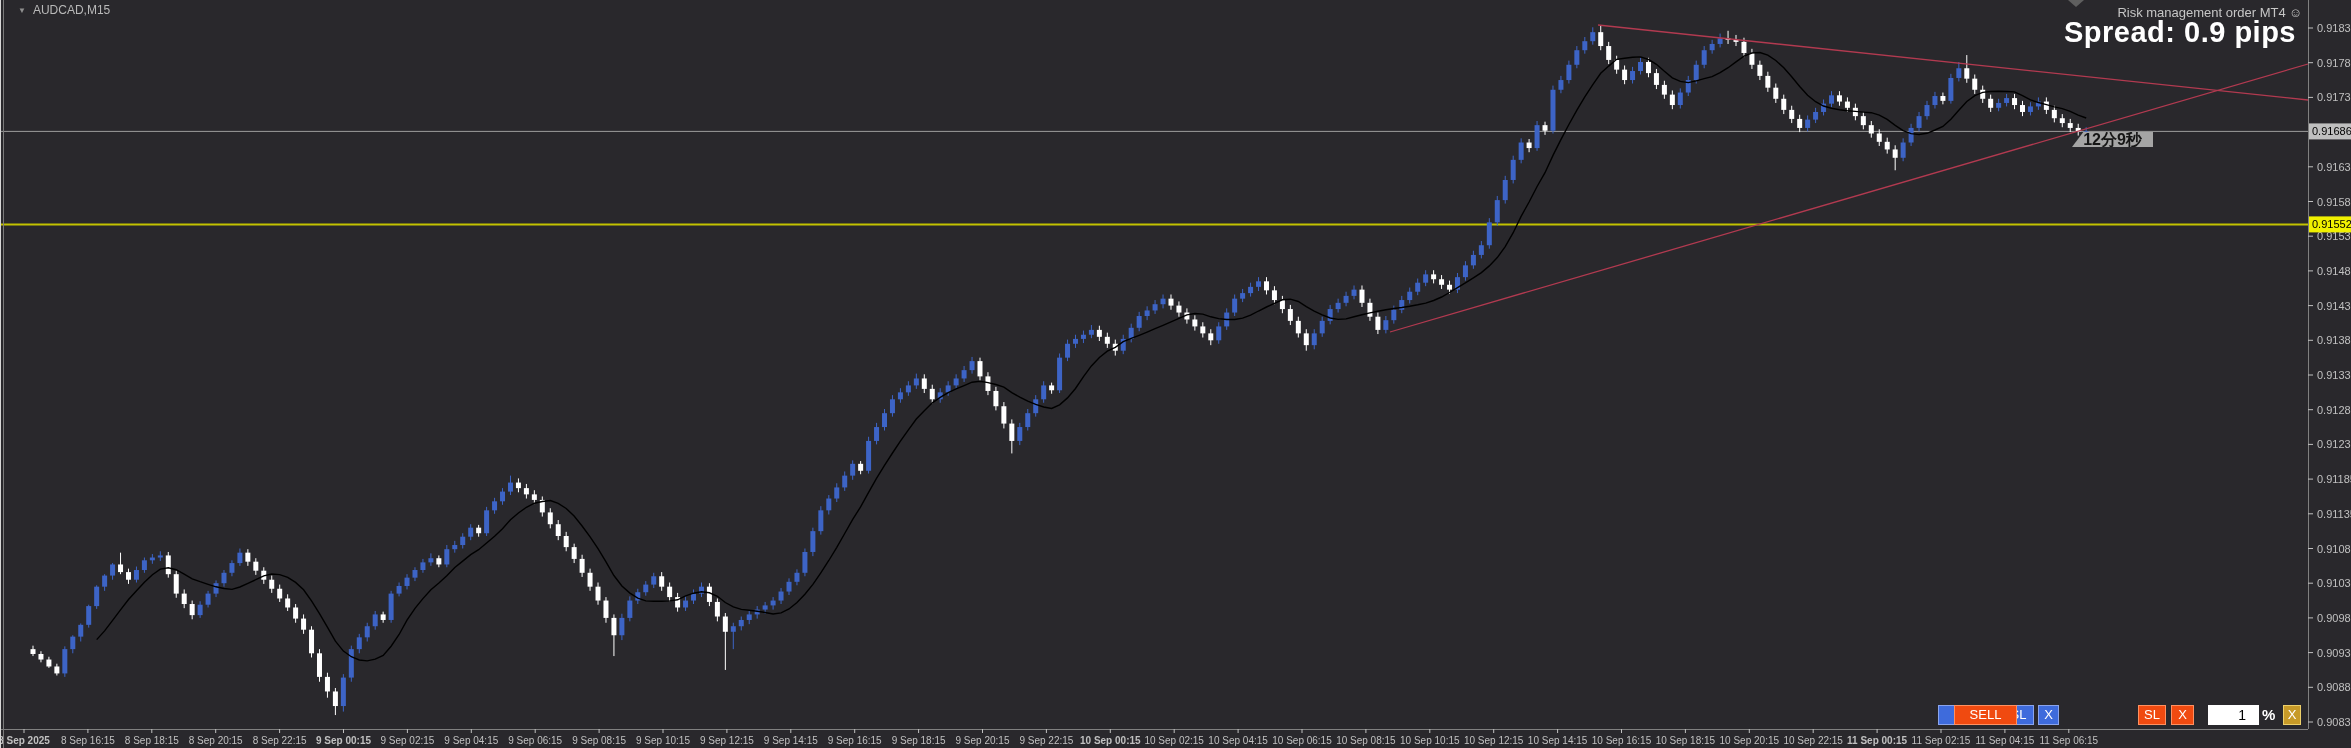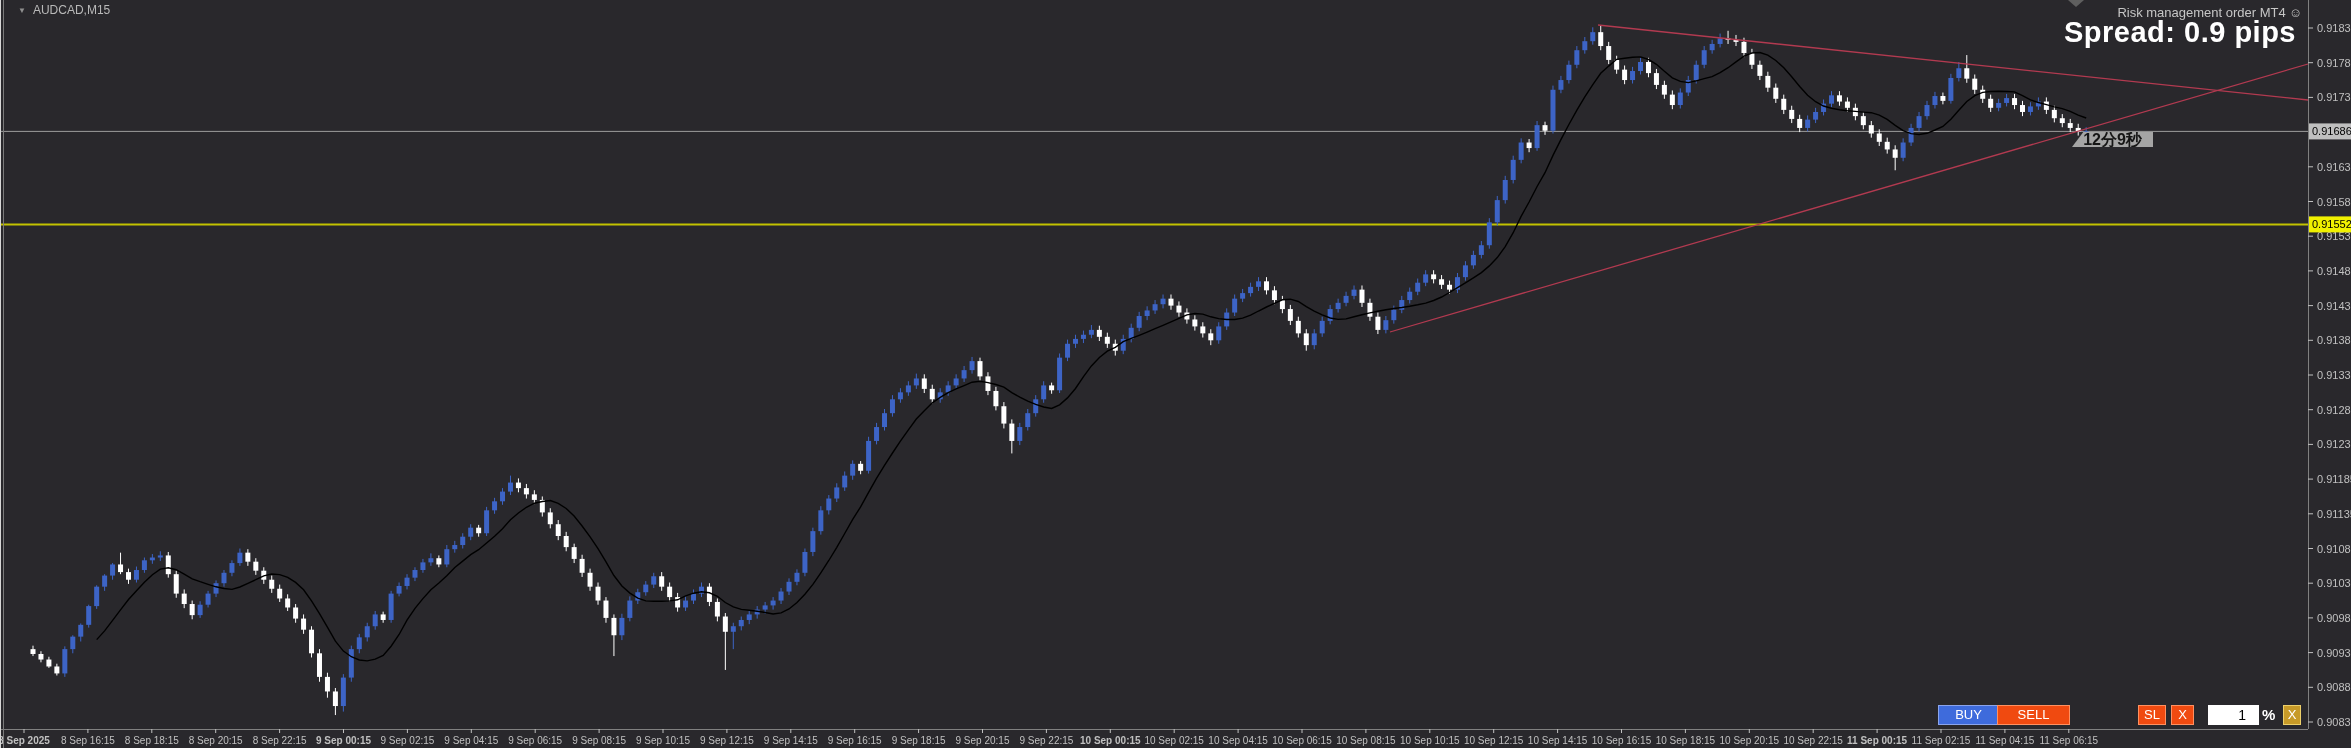--- a/index.html
+++ b/index.html
@@ -37,21 +37,21 @@
     position:absolute;top:705px;height:20px;box-sizing:border-box;
     color:#fff;font-size:13px;text-align:center;line-height:18px;
     cursor:pointer;user-select:none;
   }
   .btn-blue{background:#3E6BDC;border:1px solid #8AA4EC;}
   .btn-orange{background:#F04A10;border:1px solid #FF9060;}
   .btn-gold{background:#C79A28;border:1px solid #EDD06A;}
   #buy-btn{left:1938px;width:61px;}
   #buy-sl-btn{left:2003px;width:31px;}
   #buy-x-btn{left:2038px;width:21px;}
-  #sell-btn{left:1997px;width:73px;}
+  #sell-btn{left:1954px;width:63px;}
   #sell-sl-btn{left:2138px;width:28px;}
   #sell-x-btn{left:2171px;width:23px;}
   #risk-input{
     position:absolute;left:2208px;top:705px;width:51px;height:20px;
     box-sizing:border-box;border:none;background:#FFFFFF;color:#000;
     font-size:14px;text-align:right;padding:0 13px 0 0;
     font-family:"Liberation Sans",sans-serif;
   }
   #percent-sign{
     position:absolute;left:2262px;top:704px;color:#FFFFFF;

